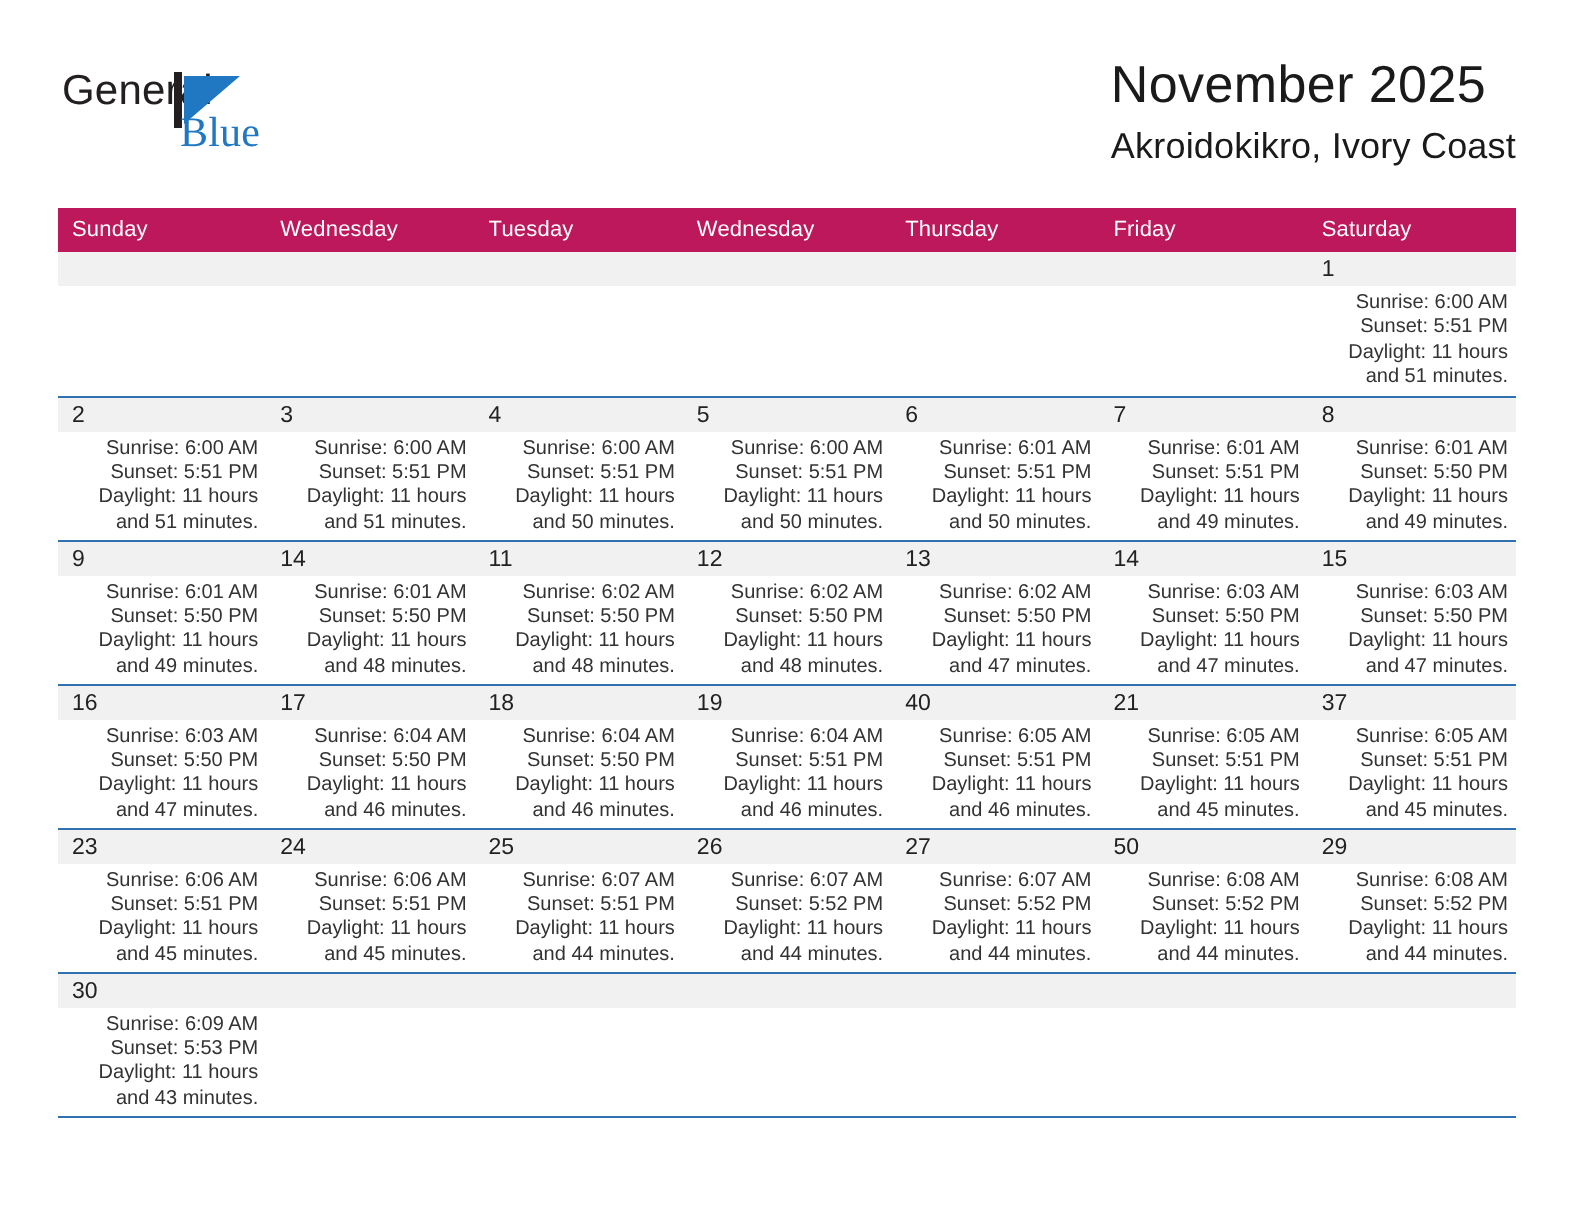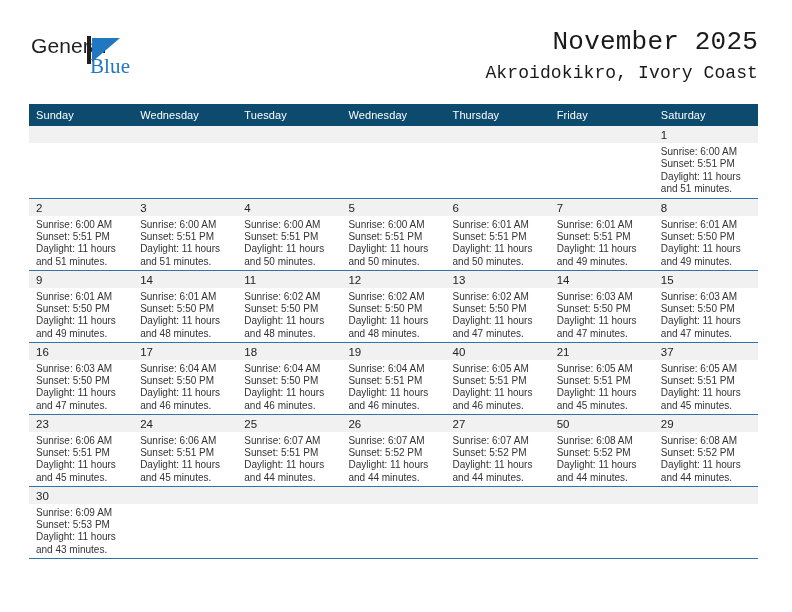--- a/index.html
+++ b/index.html
@@ -56,22 +56,20 @@
     left: 58px;
     top: 2px;
     width: 42px;
     height: 28px;
   }
 
   .title-block {
     position: absolute;
     right: 0;
     top: 0;
-    text-align: right;
-    font-family: Liberation Mono, monospace;
   }
   .cal-title {
     font-size: 26px;
     font-weight: normal;
     color: #1a1a1a;
     line-height: 32px;
     letter-spacing: 0.2px;
   }
   .cal-subtitle {
     font-size: 18px;
@@ -84,21 +82,21 @@
   
   .cal {
     position: absolute;
     left: 29px;
     top: 104px;
     width: 729px;
     border-collapse: collapse;
     table-layout: fixed;
   }
   .cal th {
-    background: #0c4a6e;
+    background: #be185d;
     color: #ffffff;
     font-size: 11px;
     font-weight: normal;
     text-align: left;
     padding: 5px 0 5px 7px;
     height: 21px;
     letter-spacing: 0.1px;
   }
   .cal td {
     vertical-align: top;
@@ -115,20 +113,21 @@
     padding: 1px 0 0 7px;
     font-size: 11.5px;
     color: #222222;
     line-height: 16px;
   }
   .cell-body {
     padding: 3px 4px 0 7px;
     font-size: 10px;
     line-height: 12.4px;
     color: #333333;
+    text-align: right;
   }
   .cell-body div { white-space: nowrap; }
   .empty .daynum-band { background: #f1f1f1; }
   .empty .cell-body { visibility: hidden; }
 </style>
 </head>
 <body>
 
 <div class="page">
 

